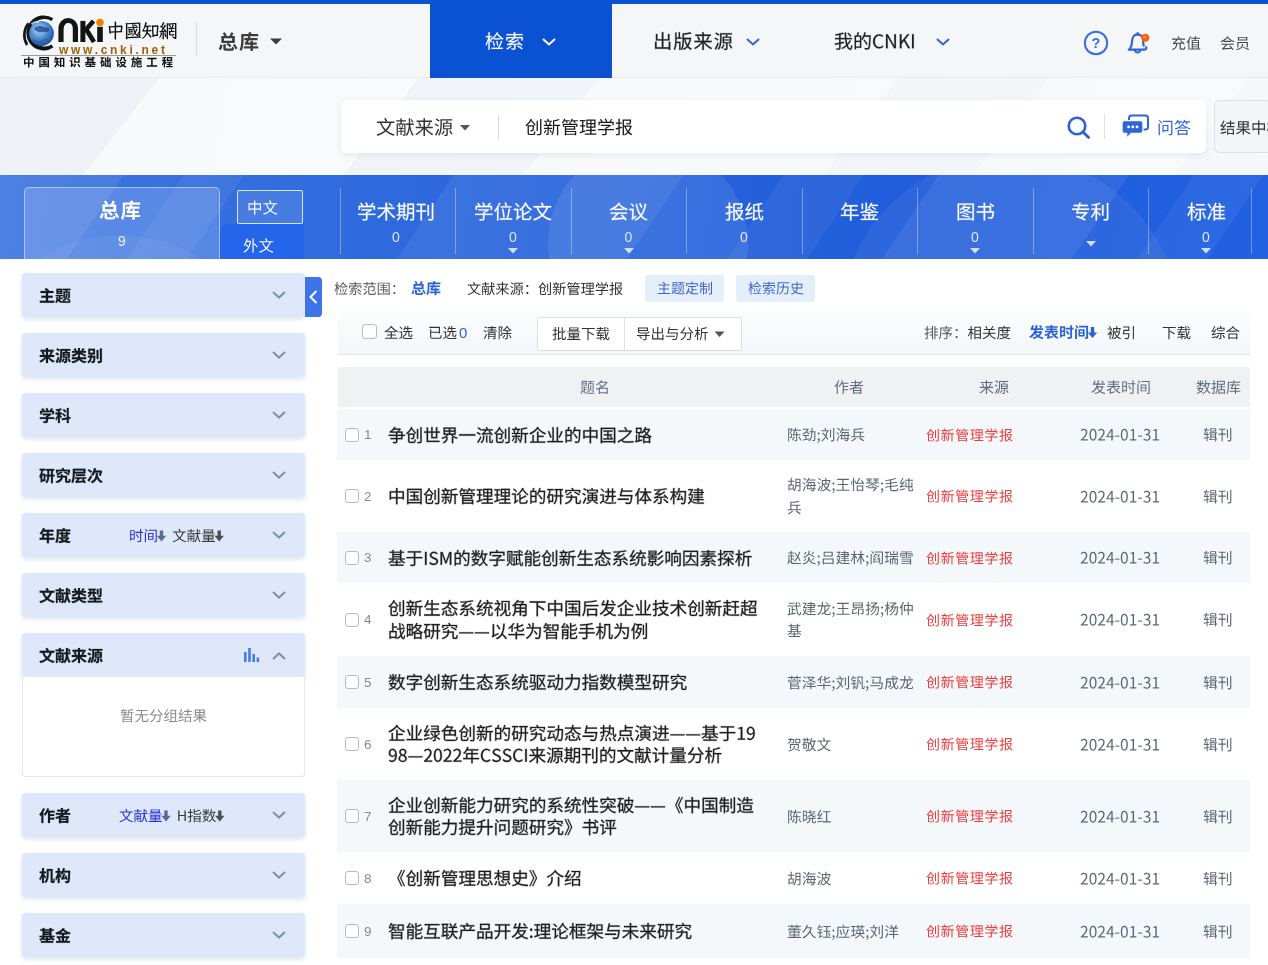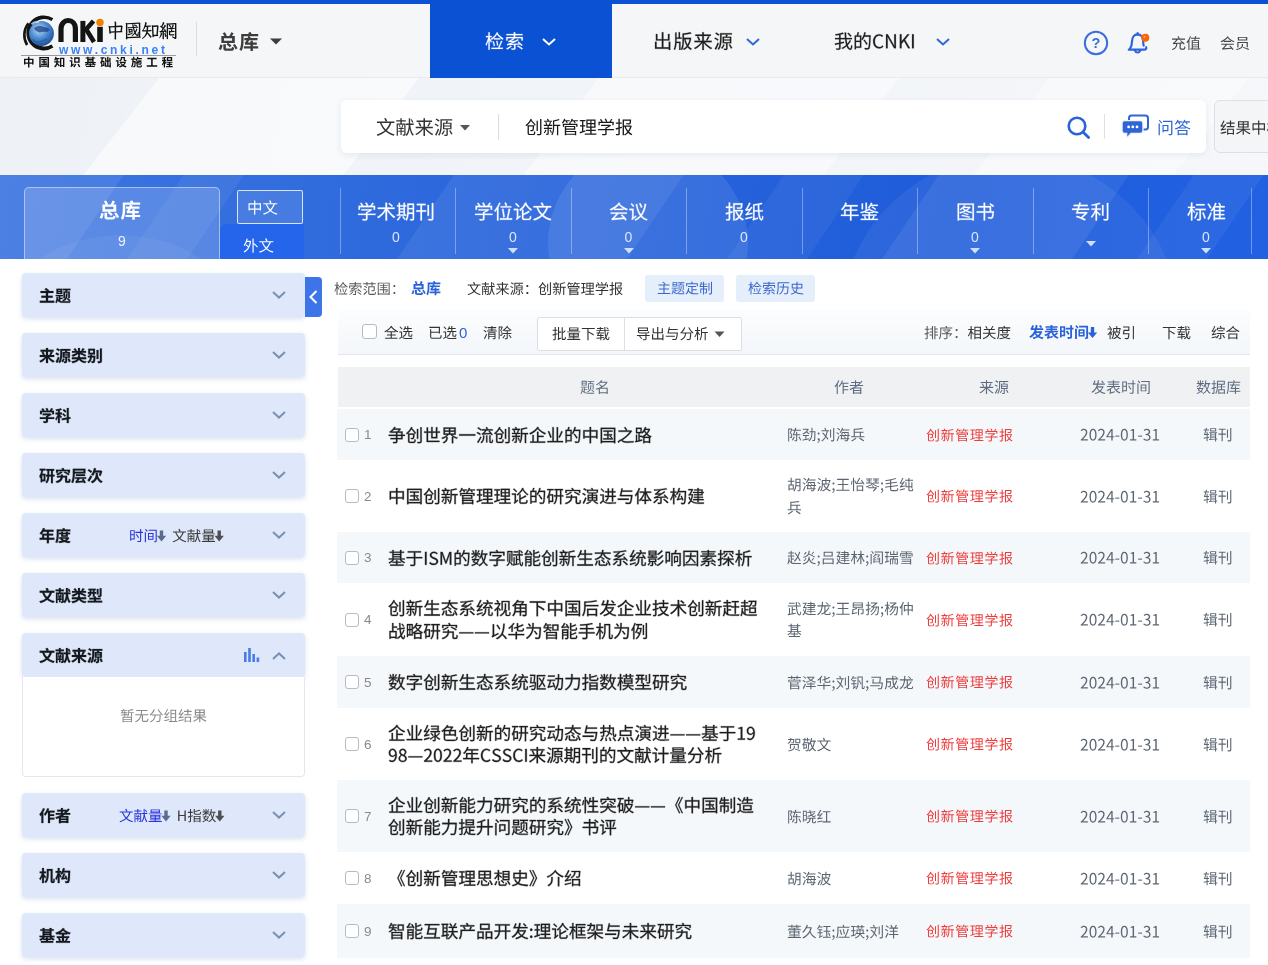--- a/index.html
+++ b/index.html
@@ -296,21 +296,21 @@
 <path d="M35.5 2.9L26.6 13 M28.3 11.5L36 24" stroke="#141414" stroke-width="4.6" fill="none"></path>
 <rect x="39.2" y="8.8" width="5.6" height="15.2" fill="#141414"></rect>
 <circle cx="42" cy="4.4" r="3.7" fill="#f18101"></circle>
 </svg>
 <svg width="73" height="32" viewBox="0 0 73 32" style="position:absolute;left:105px;top:14px">
       <use href="#k4e2d" transform="translate(1 23.3) scale(0.019)" fill="#111"></use>
       <use href="#k570b" transform="translate(18.6 23.3) scale(0.019)" fill="#111"></use>
       <use href="#k77e5" transform="translate(36.2 23.3) scale(0.019)" fill="#111"></use>
       <use href="#k7db2" transform="translate(53.8 23.3) scale(0.019)" fill="#111"></use>
     </svg>
-<div class="ab" style="left:59px;top:43px;width:120px;font:bold 12px 'Liberation Sans';letter-spacing:2.7px;color:#3b82f6;white-space:nowrap">www.cnki.net</div>
+<div class="ab" style="left:59px;top:43px;width:120px;font:bold 12px 'Liberation Sans';letter-spacing:2.7px;color:#a16207;white-space:nowrap">www.cnki.net</div>
 <div class="ab" style="left:21px;top:54.5px;width:155px;height:1px;background:#9a9a9a"></div>
 <svg width="157" height="20" viewBox="0 0 157 20" style="position:absolute;left:22px;top:52px">
       <use href="#b4e2d" transform="translate(1 14.4) scale(0.0115)" fill="#111"></use>
       <use href="#b56fd" transform="translate(16.4 14.4) scale(0.0115)" fill="#111"></use>
       <use href="#b77e5" transform="translate(31.8 14.4) scale(0.0115)" fill="#111"></use>
       <use href="#b8bc6" transform="translate(47.2 14.4) scale(0.0115)" fill="#111"></use>
       <use href="#b57fa" transform="translate(62.6 14.4) scale(0.0115)" fill="#111"></use>
       <use href="#b7840" transform="translate(78 14.4) scale(0.0115)" fill="#111"></use>
       <use href="#b8bbe" transform="translate(93.4 14.4) scale(0.0115)" fill="#111"></use>
       <use href="#b65bd" transform="translate(108.8 14.4) scale(0.0115)" fill="#111"></use>

